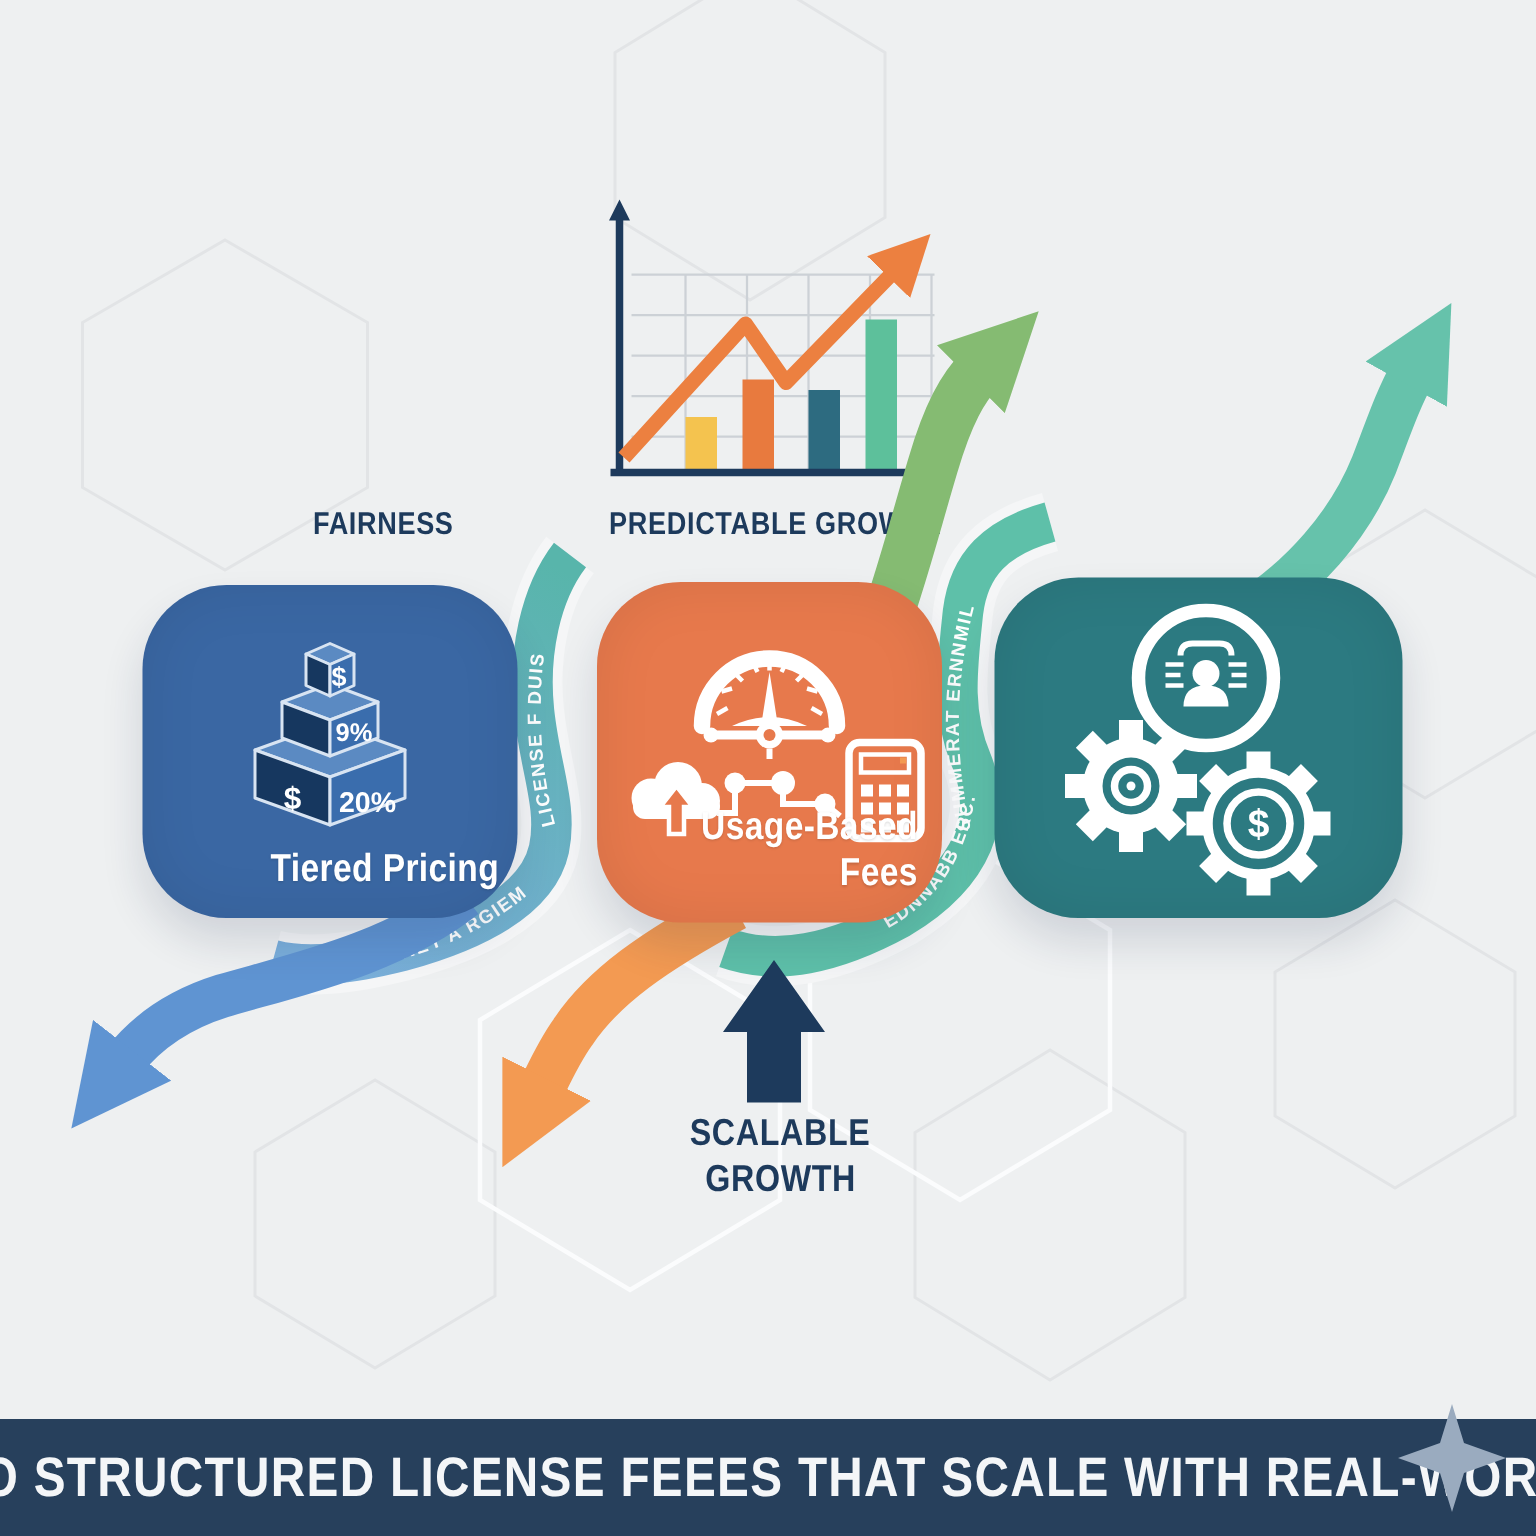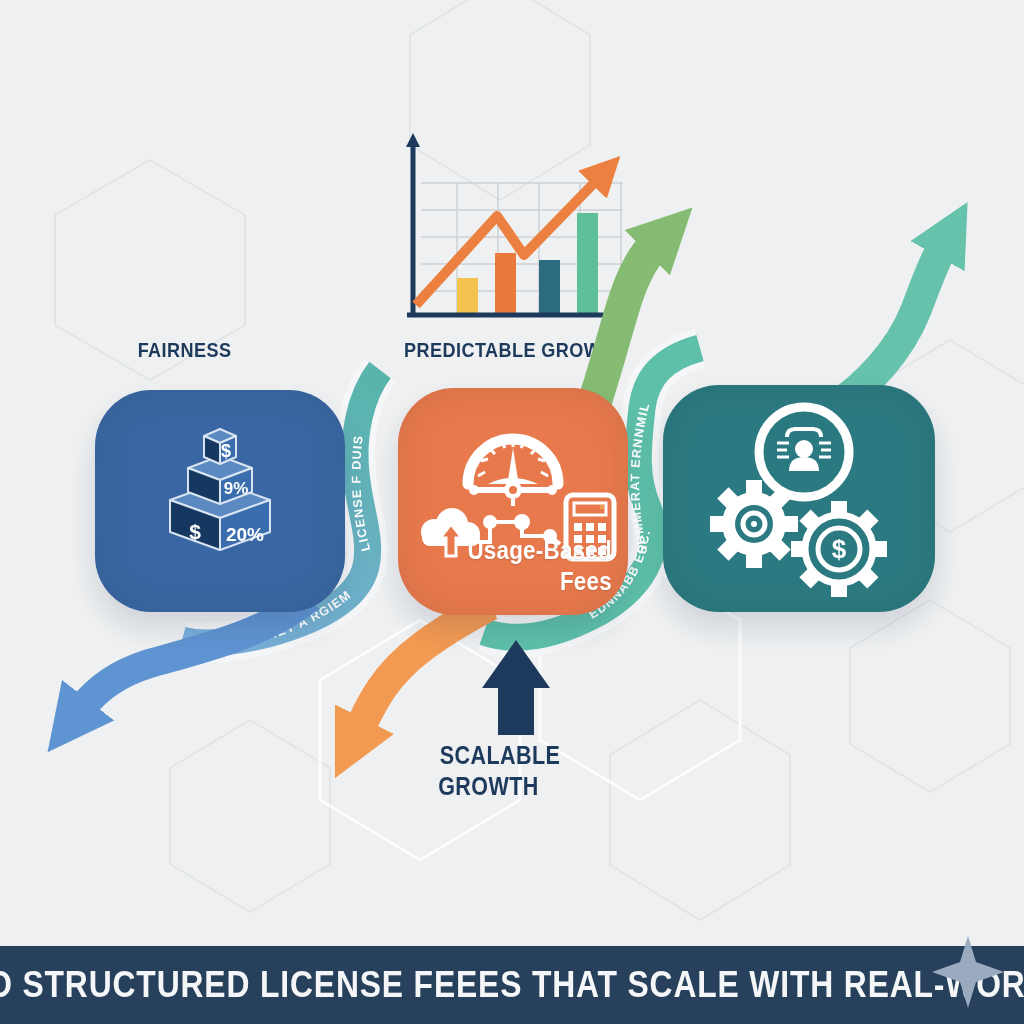--- a/index.html
+++ b/index.html
@@ -1,27 +1,27 @@
 <!DOCTYPE html>
 <html><head>
 <meta charset="utf-8">
 <style>
   html,body{margin:0;padding:0;}
   body{width:1024px;height:1024px;overflow:hidden;font-family:"Liberation Sans",sans-serif;}
   #canvas{position:relative;width:1024px;height:1024px;background:#eef0f1;overflow:hidden;}
   .abs{position:absolute;}
   .cond{display:inline-block;transform:scaleX(.86);transform-origin:center;}
-  .navy-label{color:#1d3a5c;font-weight:700;letter-spacing:.5px;text-align:left;}
+  .navy-label{color:#1d3a5c;font-weight:700;letter-spacing:.5px;text-align:right;}
   .card{position:absolute;border-radius:56px;box-shadow:0 16px 28px rgba(25,45,75,.14), inset 0 0 40px rgba(0,0,0,.08);}
   .card-title{position:absolute;left:0;right:0;bottom:18px;text-align:right;color:#fff;
     font-weight:700;font-size:26px;letter-spacing:.3px;text-shadow:0 1px 2px rgba(0,0,0,.15);}
   .icon-svg{position:absolute;}
   #footer-banner{position:absolute;left:0;bottom:0;width:1024px;height:78px;display:flex;align-items:center;justify-content:center;}
   #footer-banner .txt{color:#f4f6f8;font-weight:700;font-size:37px;white-space:nowrap;letter-spacing:1px;}
-  .scalable-label{position:absolute;color:#1d3a5c;font-weight:700;font-size:25px;letter-spacing:.5px;line-height:31px;}
+  .scalable-label{position:absolute;color:#1d3a5c;font-weight:700;font-size:25px;letter-spacing:.5px;text-align:center;line-height:31px;}
   svg text{font-family:"Liberation Sans",sans-serif;}
 </style>
 </head>
 <body>
 
 <div id="canvas">
 
   <svg class="abs" style="left:0;top:0;" width="1024" height="1024" viewBox="0 0 1024 1024">
     <g fill="none" stroke="#e2e4e6" stroke-width="2">
       <polygon points="500,-20 590,35 590,145 500,200 410,145 410,35"></polygon>
@@ -142,20 +142,21 @@
         <polygon points="102,60 70,72 70,96 102,84" fill="#3a6dad"></polygon>
         <polygon points="54,28 70,21 86,28 70,35" fill="#5b8ac2"></polygon>
         <polygon points="54,28 70,35 70,56 54,49" fill="#16375f"></polygon>
         <polygon points="86,28 70,35 70,56 86,49" fill="#3a6dad"></polygon>
       </g>
       <text x="76" y="49" font-size="18" font-weight="700" fill="#fff" text-anchor="middle">$</text>
       <text x="86" y="86" font-size="17" font-weight="700" fill="#fff" text-anchor="middle">9%</text>
       <text x="45" y="131" font-size="21" font-weight="700" fill="#fff" text-anchor="middle">$</text>
       <text x="95" y="133" font-size="19" font-weight="700" fill="#fff" text-anchor="middle">20%</text>
     </svg>
+    <div class="card-title"><span class="cond">Tiered Pricing</span></div>
   </div>
 
   <div class="card" style="left: 398px; top: 388px; width: 230px; height: 227px; background-color: rgb(231, 121, 76);">
     <svg class="icon-svg" style="left:50px;top:18px;" width="130" height="100" viewBox="0 0 130 100">
       <path d="M 20,78 A 45,45 0 0 1 110,78" fill="none" stroke="#fff" stroke-width="11" stroke-linecap="round"></path>
       <g stroke="#fff" stroke-width="3">
         <line x1="30" y1="70" x2="37" y2="66"></line>
           <line x1="33" y1="55" x2="40" y2="53"></line>
         <line x1="42" y1="43" x2="47" y2="48"></line>
           <line x1="54" y1="36" x2="57" y2="42"></line>

